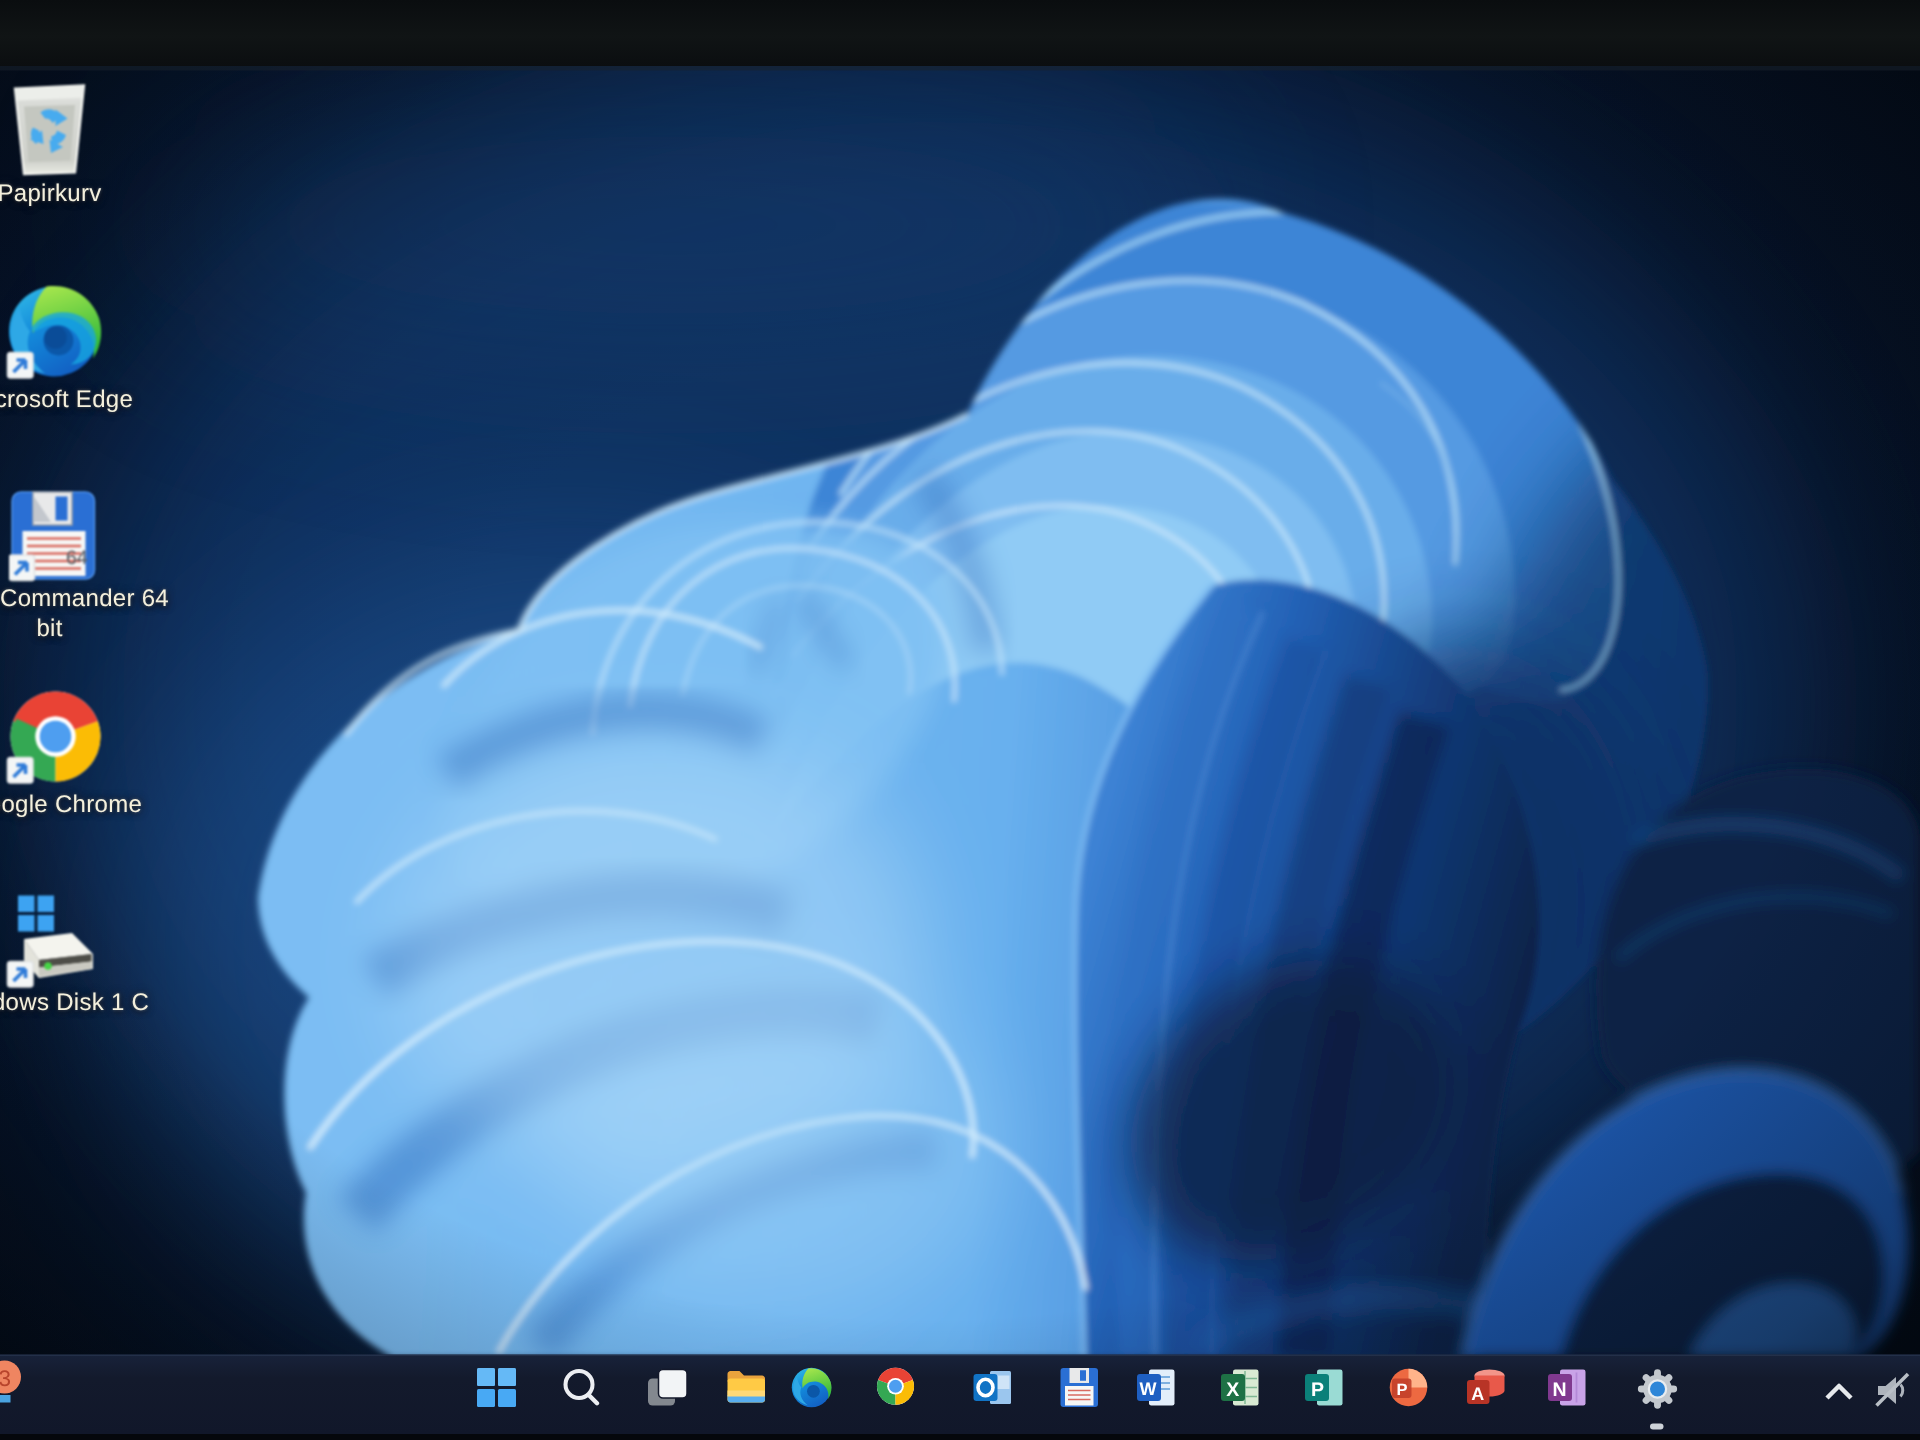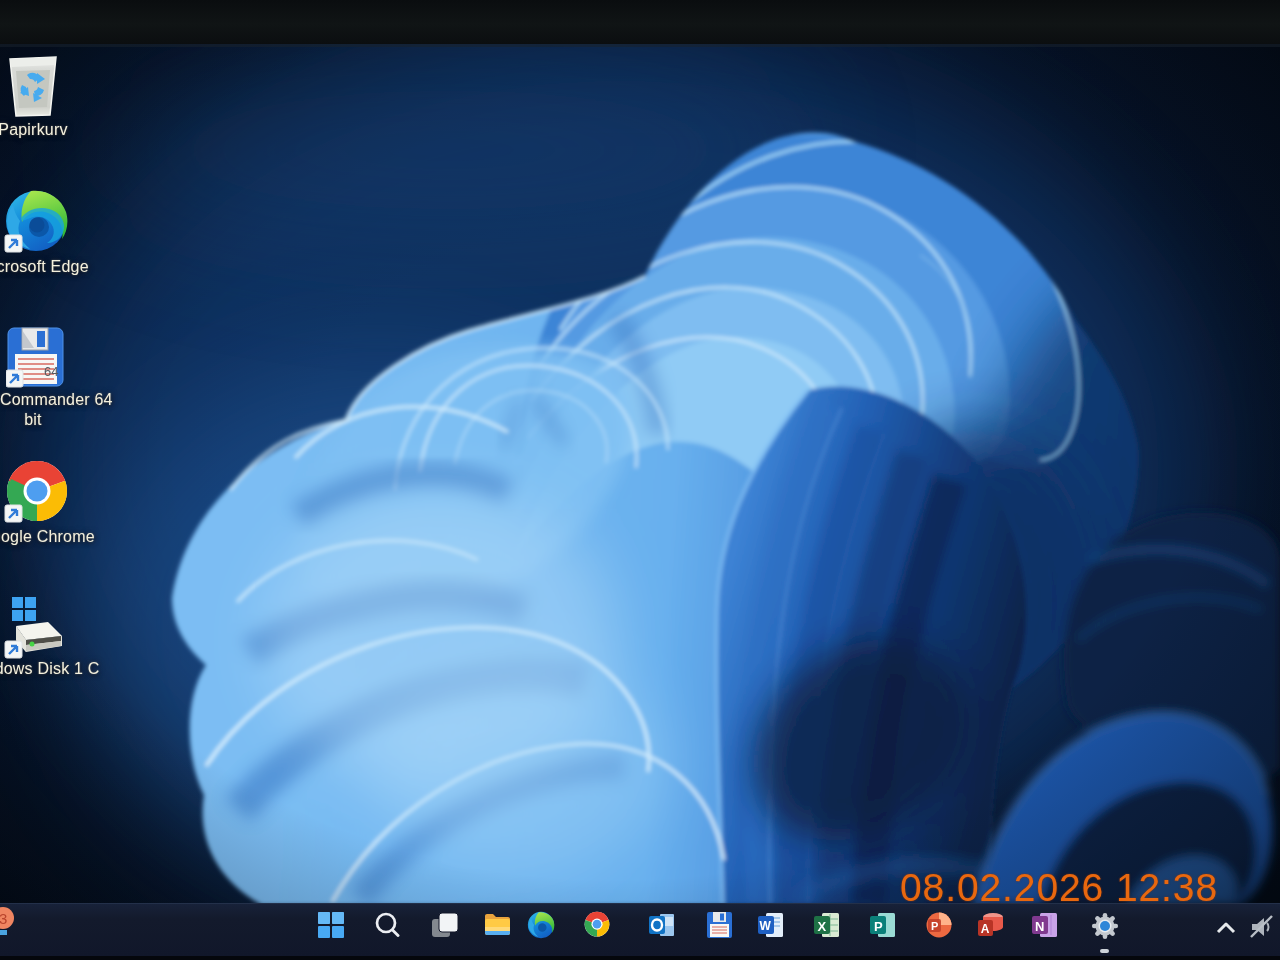--- a/index.html
+++ b/index.html
@@ -414,14 +414,13 @@
   <div style="position:absolute;left:1100px;top:949px;width:9px;height:4px;border-radius:2px;background:#cdd2d8;z-index:9"></div>
 
   <svg class="tbi" style="left:1214px;top:919px" width="26" height="20" viewBox="0 0 26 20">
     <path d="M 4,13 L 12,5 L 20,13" fill="none" stroke="#e6e9ec" stroke-width="3" stroke-linejoin="round"></path>
   </svg>
   <svg class="tbi" style="left:1248px;top:914px" width="30" height="28" viewBox="0 0 30 28">
     <path d="M 4,10 L 9,10 L 16,4 L 16,22 L 9,16 L 4,16 Z" fill="#aeb4bc"></path>
     <path d="M 19,9 C 21,11 21,15 19,17" stroke="#aeb4bc" stroke-width="2" fill="none"></path>
     <line x1="3" y1="23" x2="24" y2="2" stroke="#b9bfc6" stroke-width="2.4"></line>
   </svg>
-  <div id="stamp">08.02.2026 12:38</div>
 </div>
 
 </body></html>

